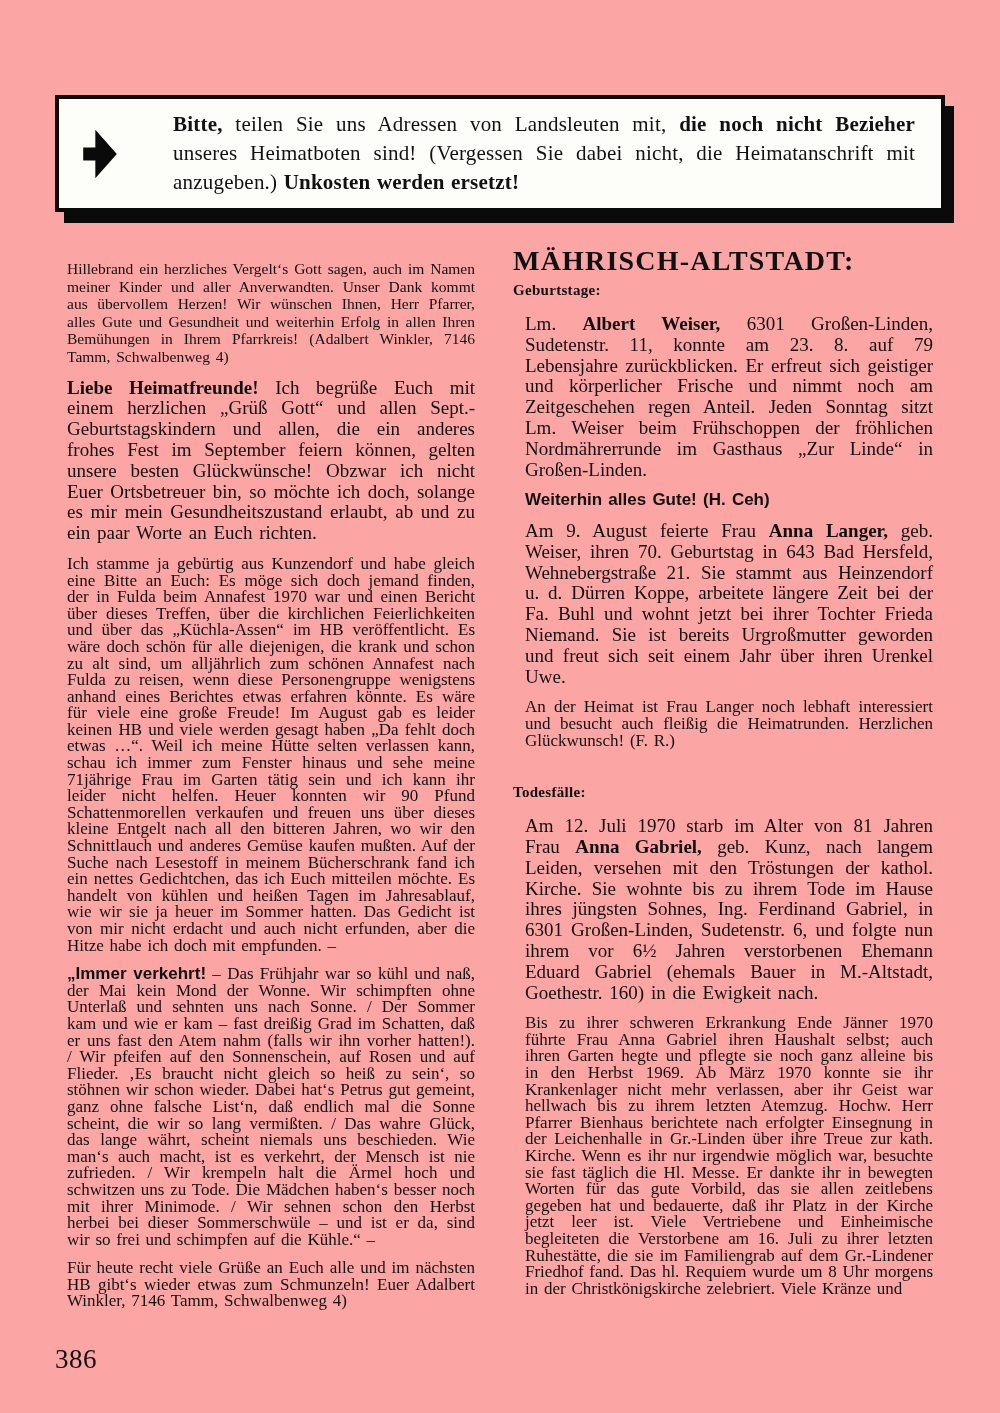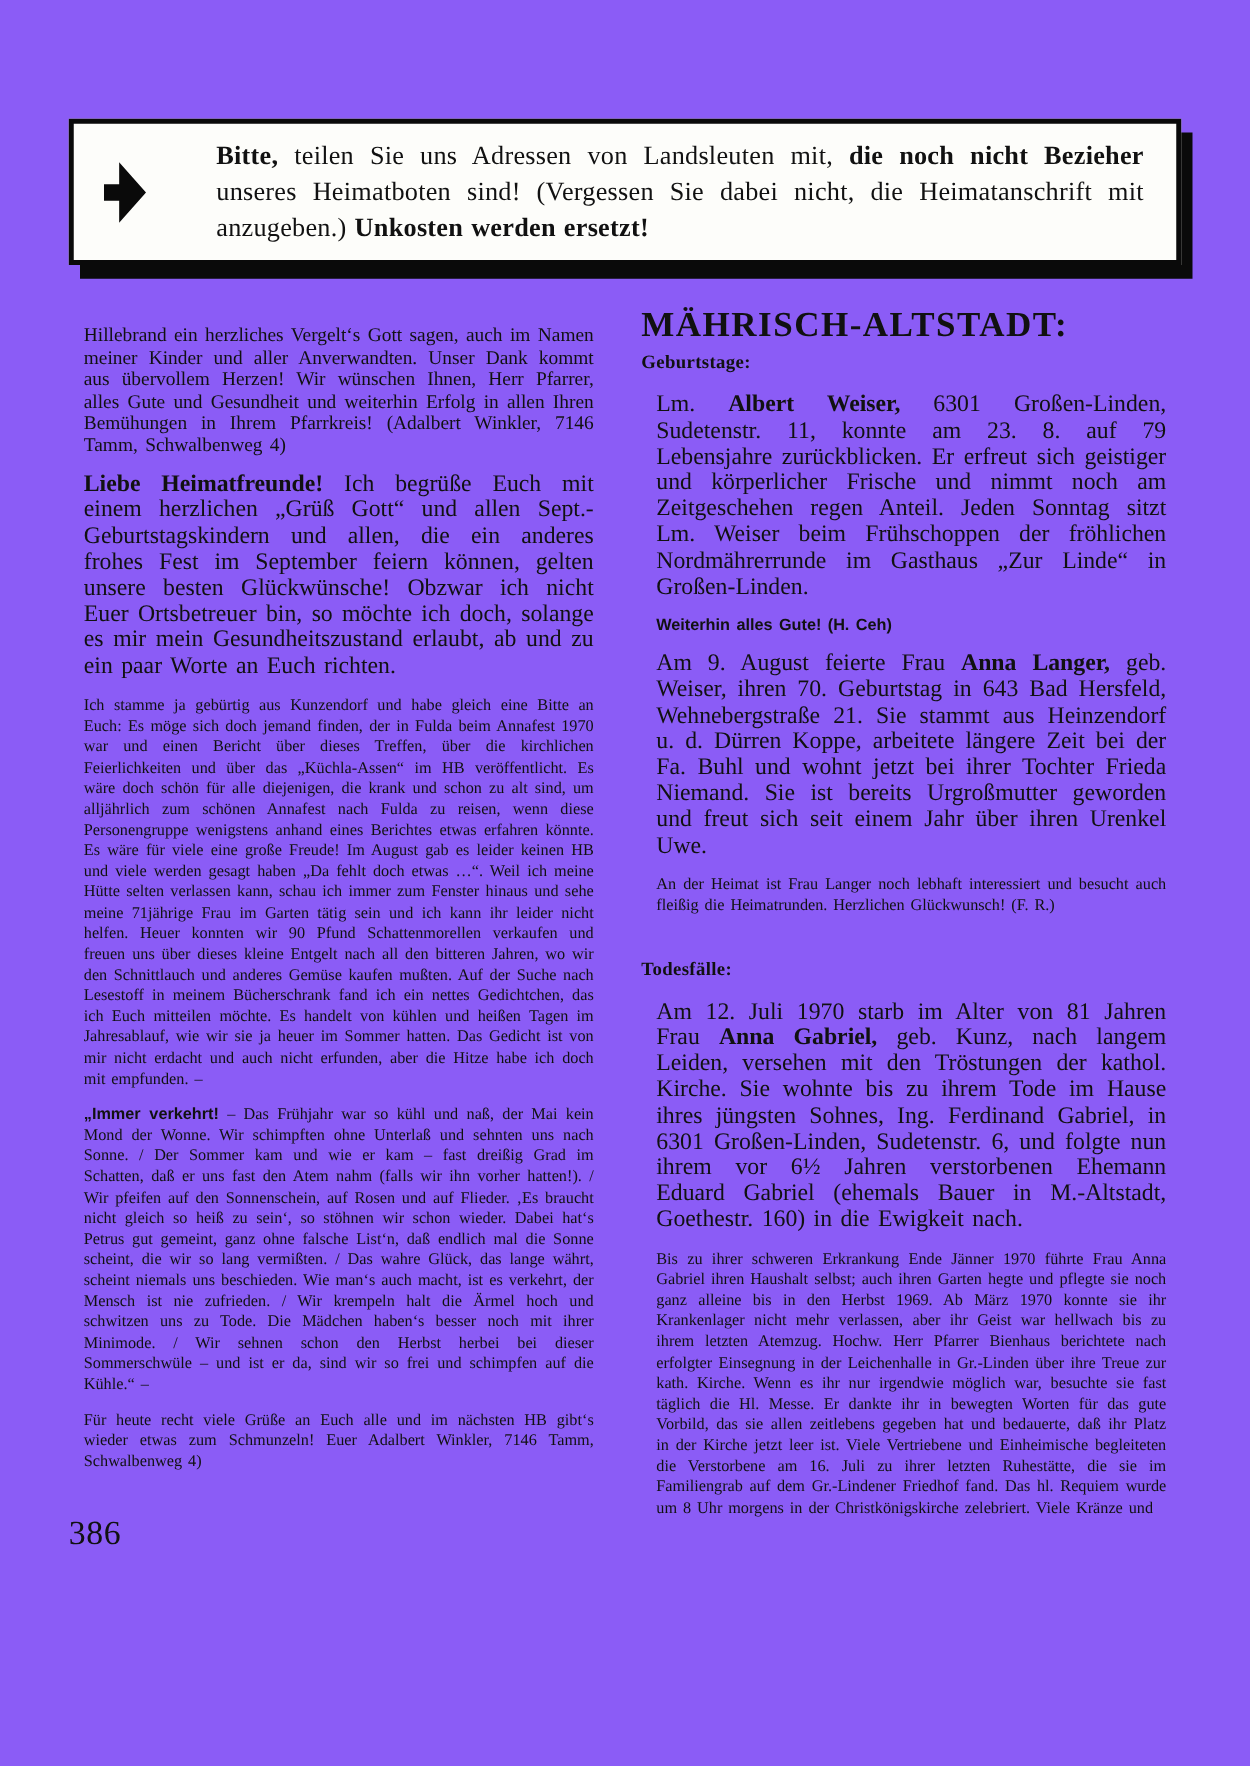--- a/index.html
+++ b/index.html
@@ -1,17 +1,17 @@
 <!DOCTYPE html>
 <html lang="de"><head>
 <meta charset="utf-8">
 <style>
   html,body{margin:0;padding:0;background:#e8e8e4;}
   .page{
-    width:1000px;height:1413px;margin:0 auto;background:#8b5cf6;color:#111;
+    width:1000px;height:1413px;margin:0 auto;background:#fca5a5;color:#111;
     font-family:"Liberation Serif", serif;position:relative;overflow:hidden;
     box-sizing:border-box;padding:95px 55px 0 55px;
   }
   
   .notice-box{
     position:relative;border:4px solid #0a0a0a;box-shadow:9px 11px 0 0 #0a0a0a;
     padding:11px 26px 11px 114px;margin-bottom:36px;background:#fdfdfa;
   }
   .notice-text{
     margin:0;font-size:21px;line-height:29px;letter-spacing:.2px;word-spacing:1px;
@@ -19,21 +19,21 @@
   .arrow{
     position:absolute;left:22px;top:50%;transform:translateY(-50%);
     width:38px;height:56px;
   }
   .arrow svg{display:block;width:100%;height:100%;}
   
   .columns{display:flex;gap:26px;}
   .col{width:432px;}
   p{margin:12px;text-align:justify;}
   .lg{font-size:19px;line-height:20.8px;word-spacing:2px;}
-  .sm{font-size:13px;line-height:16.6px;word-spacing:1.5px;}
+  .sm{font-size:17px;line-height:16.6px;word-spacing:1.5px;}
   .sm-loose{font-size:15.5px;line-height:17.6px;word-spacing:2px;}
   .mb4{margin-bottom:4px;} .mb6{margin-bottom:6px;} .mb8{margin-bottom:8px;}
   .b{font-weight:bold;}
   .sans{font-family:"Liberation Sans", sans-serif;letter-spacing:0;}
   h2.city{
     margin:0 0 4px 0;font-size:28px;line-height:26px;font-weight:bold;letter-spacing:1.2px;
   }
   h3.sub{
     margin:0 0 8px 0;font-size:15px;line-height:24px;font-weight:bold;letter-spacing:.3px;
   }

